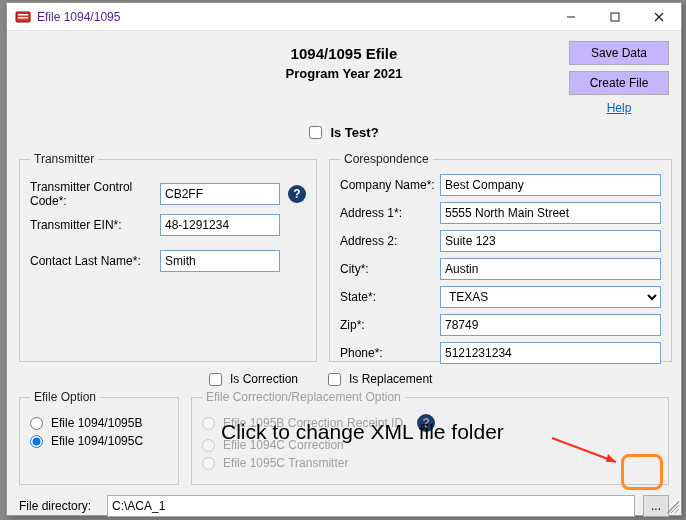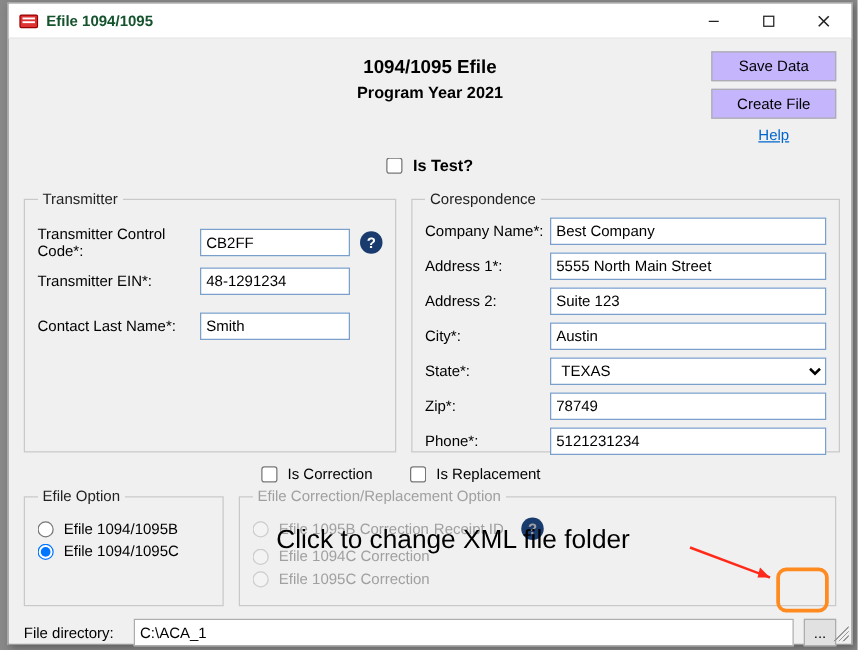--- a/index.html
+++ b/index.html
@@ -26,21 +26,21 @@
     background: #fff;
     border-bottom: 1px solid #e4e4e4;
     display: flex;
     align-items: center;
     padding: 0 0 0 8px;
   }
   .titlebar .icon {
     width: 16px; height: 16px;
     margin-right: 6px;
   }
-  .titlebar .title { flex: 1; font-size: 12px; color: #14532d; font-weight: bold; }
+  .titlebar .title { flex: 1; font-size: 12px; color: #4c1d95; }
   .tb-btn {
     width: 44px; height: 28px;
     display: flex; align-items: center; justify-content: center;
     color: #333;
   }
   .content {
     position: relative;
     padding: 10px 12px 6px 12px;
     height: calc(100% - 28px);
   }
@@ -326,21 +326,21 @@
             <span>Receipt ID</span>
             <span class="help-icon" style="background:#1a3b6e;">?</span>
           </div>
         </div>
         <div class="radio-row">
           <input type="radio" disabled="" style="">
           <span>Efile 1094C Correction</span>
         </div>
         <div class="radio-row">
           <input type="radio" disabled="" style="">
-          <span>Efile 1095C Correction</span>
+          <span>Efile 1095C Transmitter</span>
         </div>
       </fieldset>
     </div>
 
     <div class="filedir-row">
       <span class="lbl">File directory:</span>
       <input type="text" value="C:\ACA_1" style="">
       <button class="browse-btn">...</button>
     </div>
 

